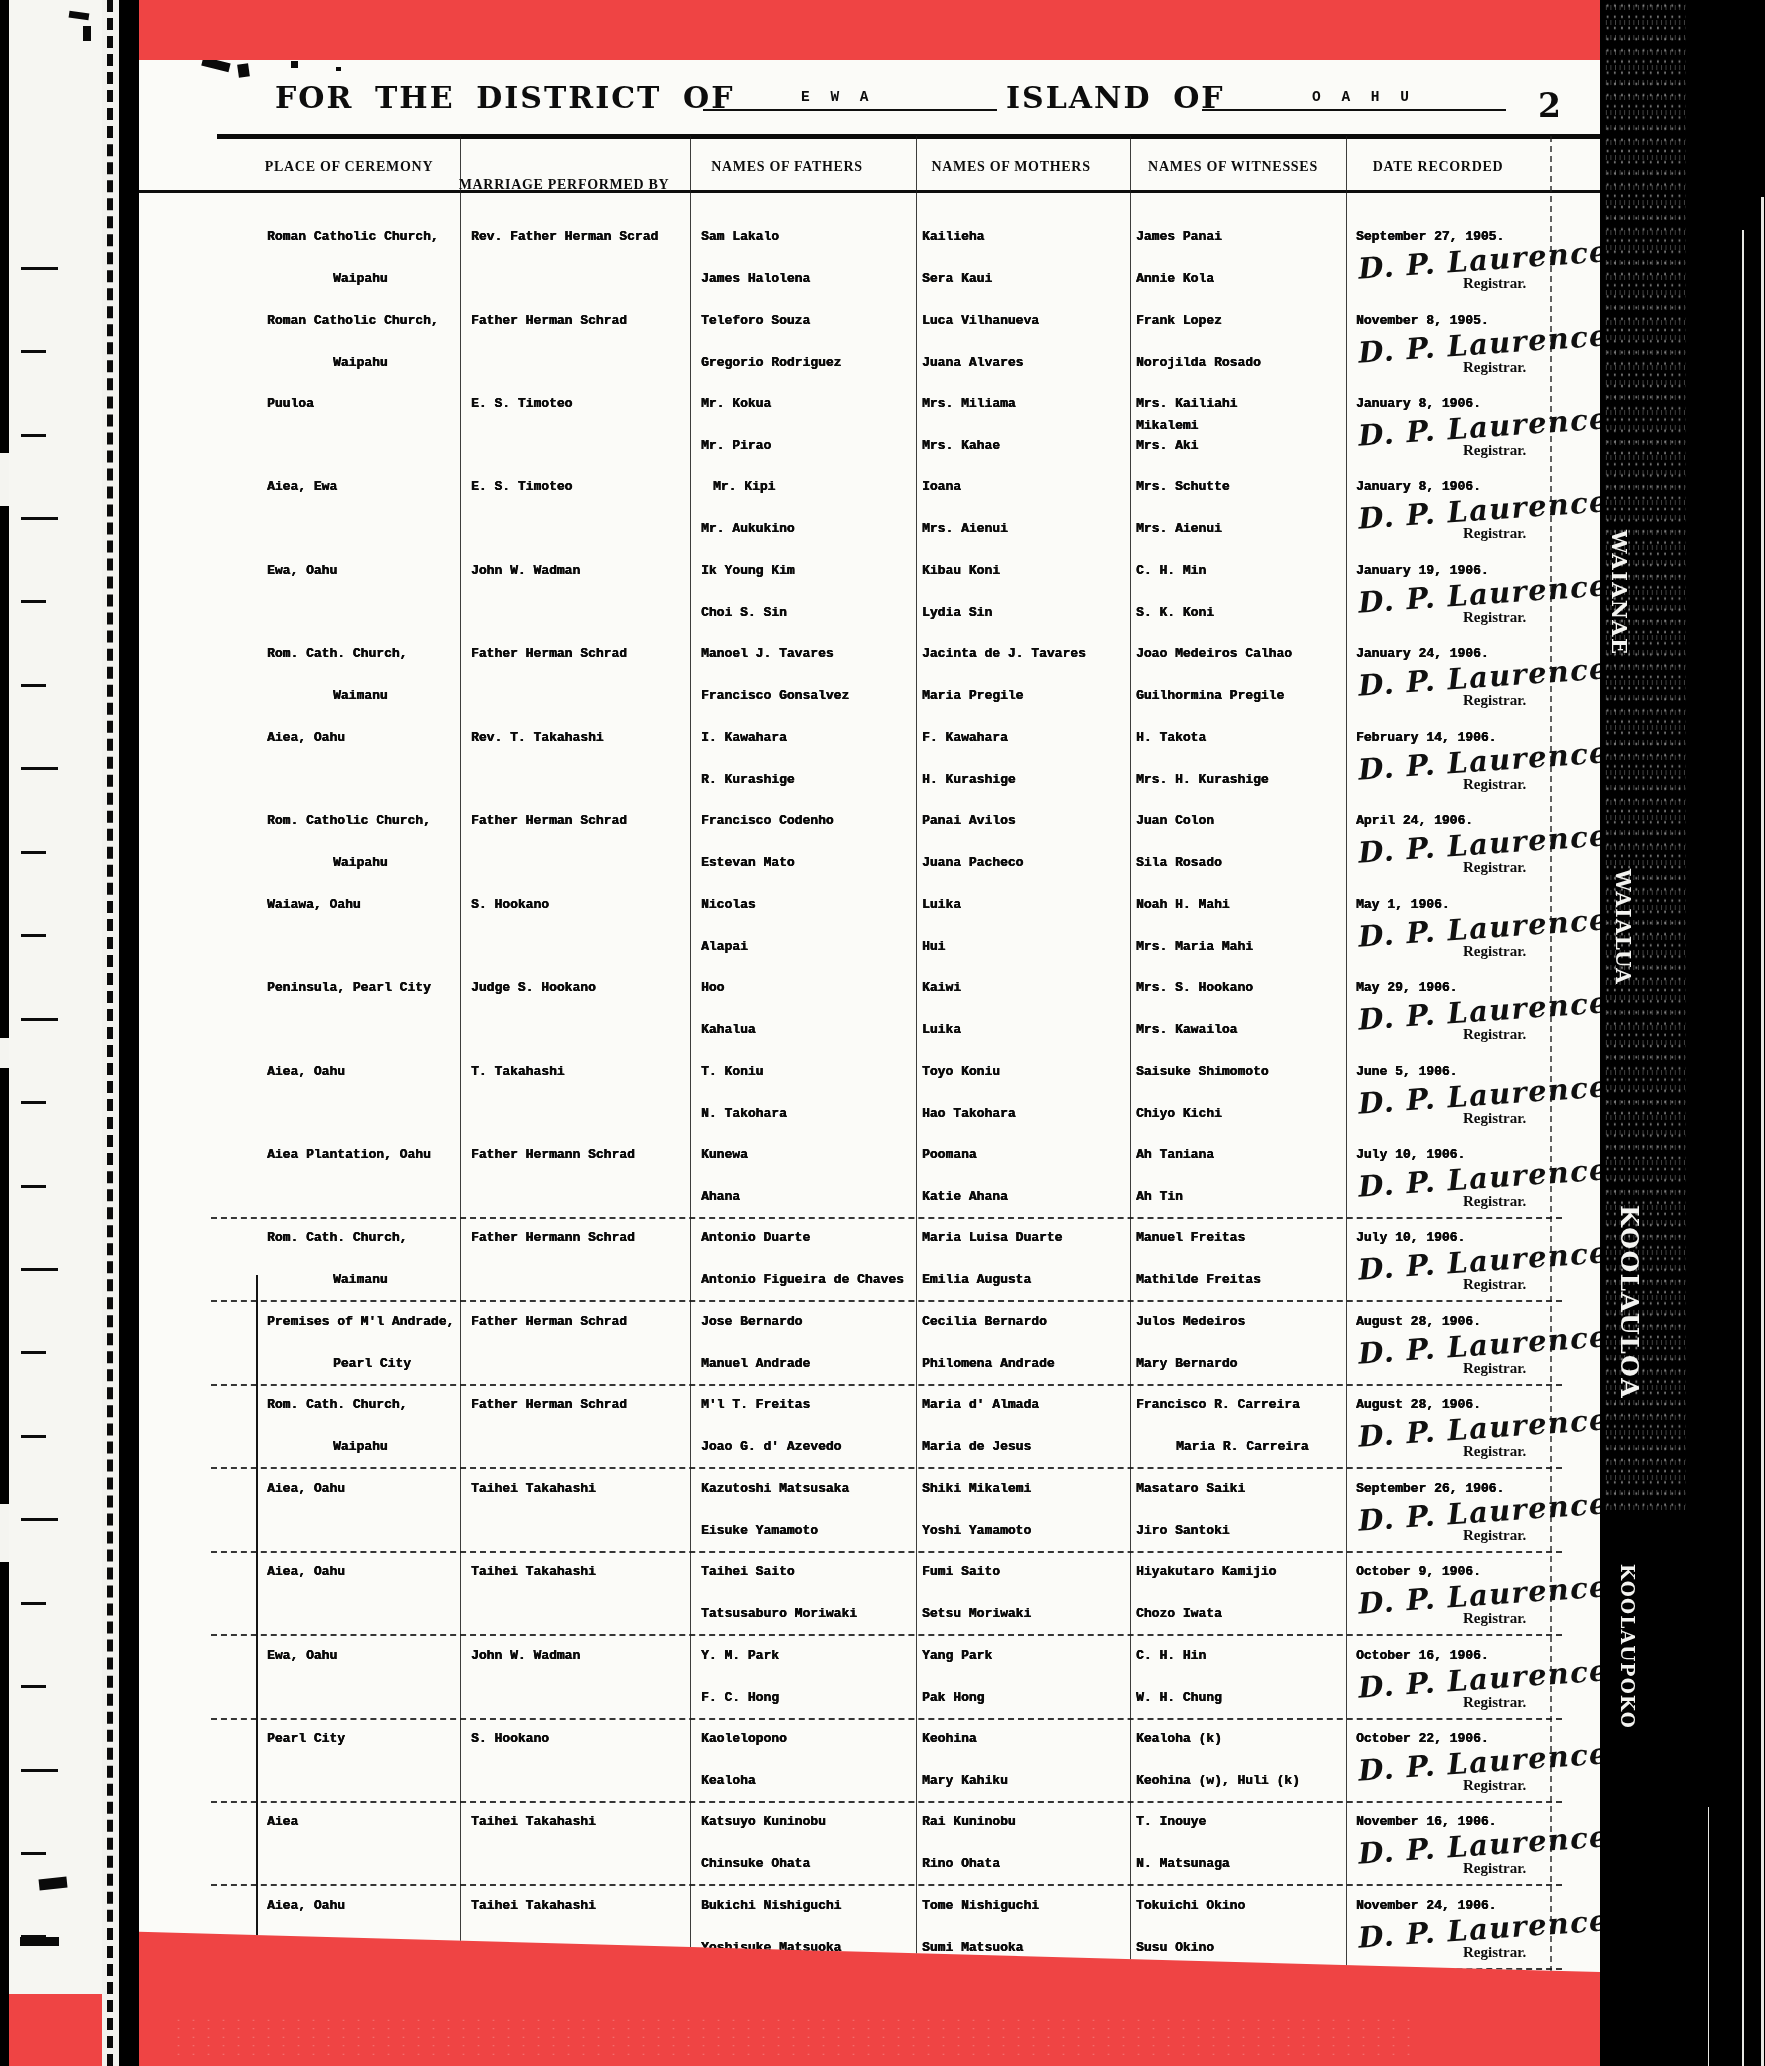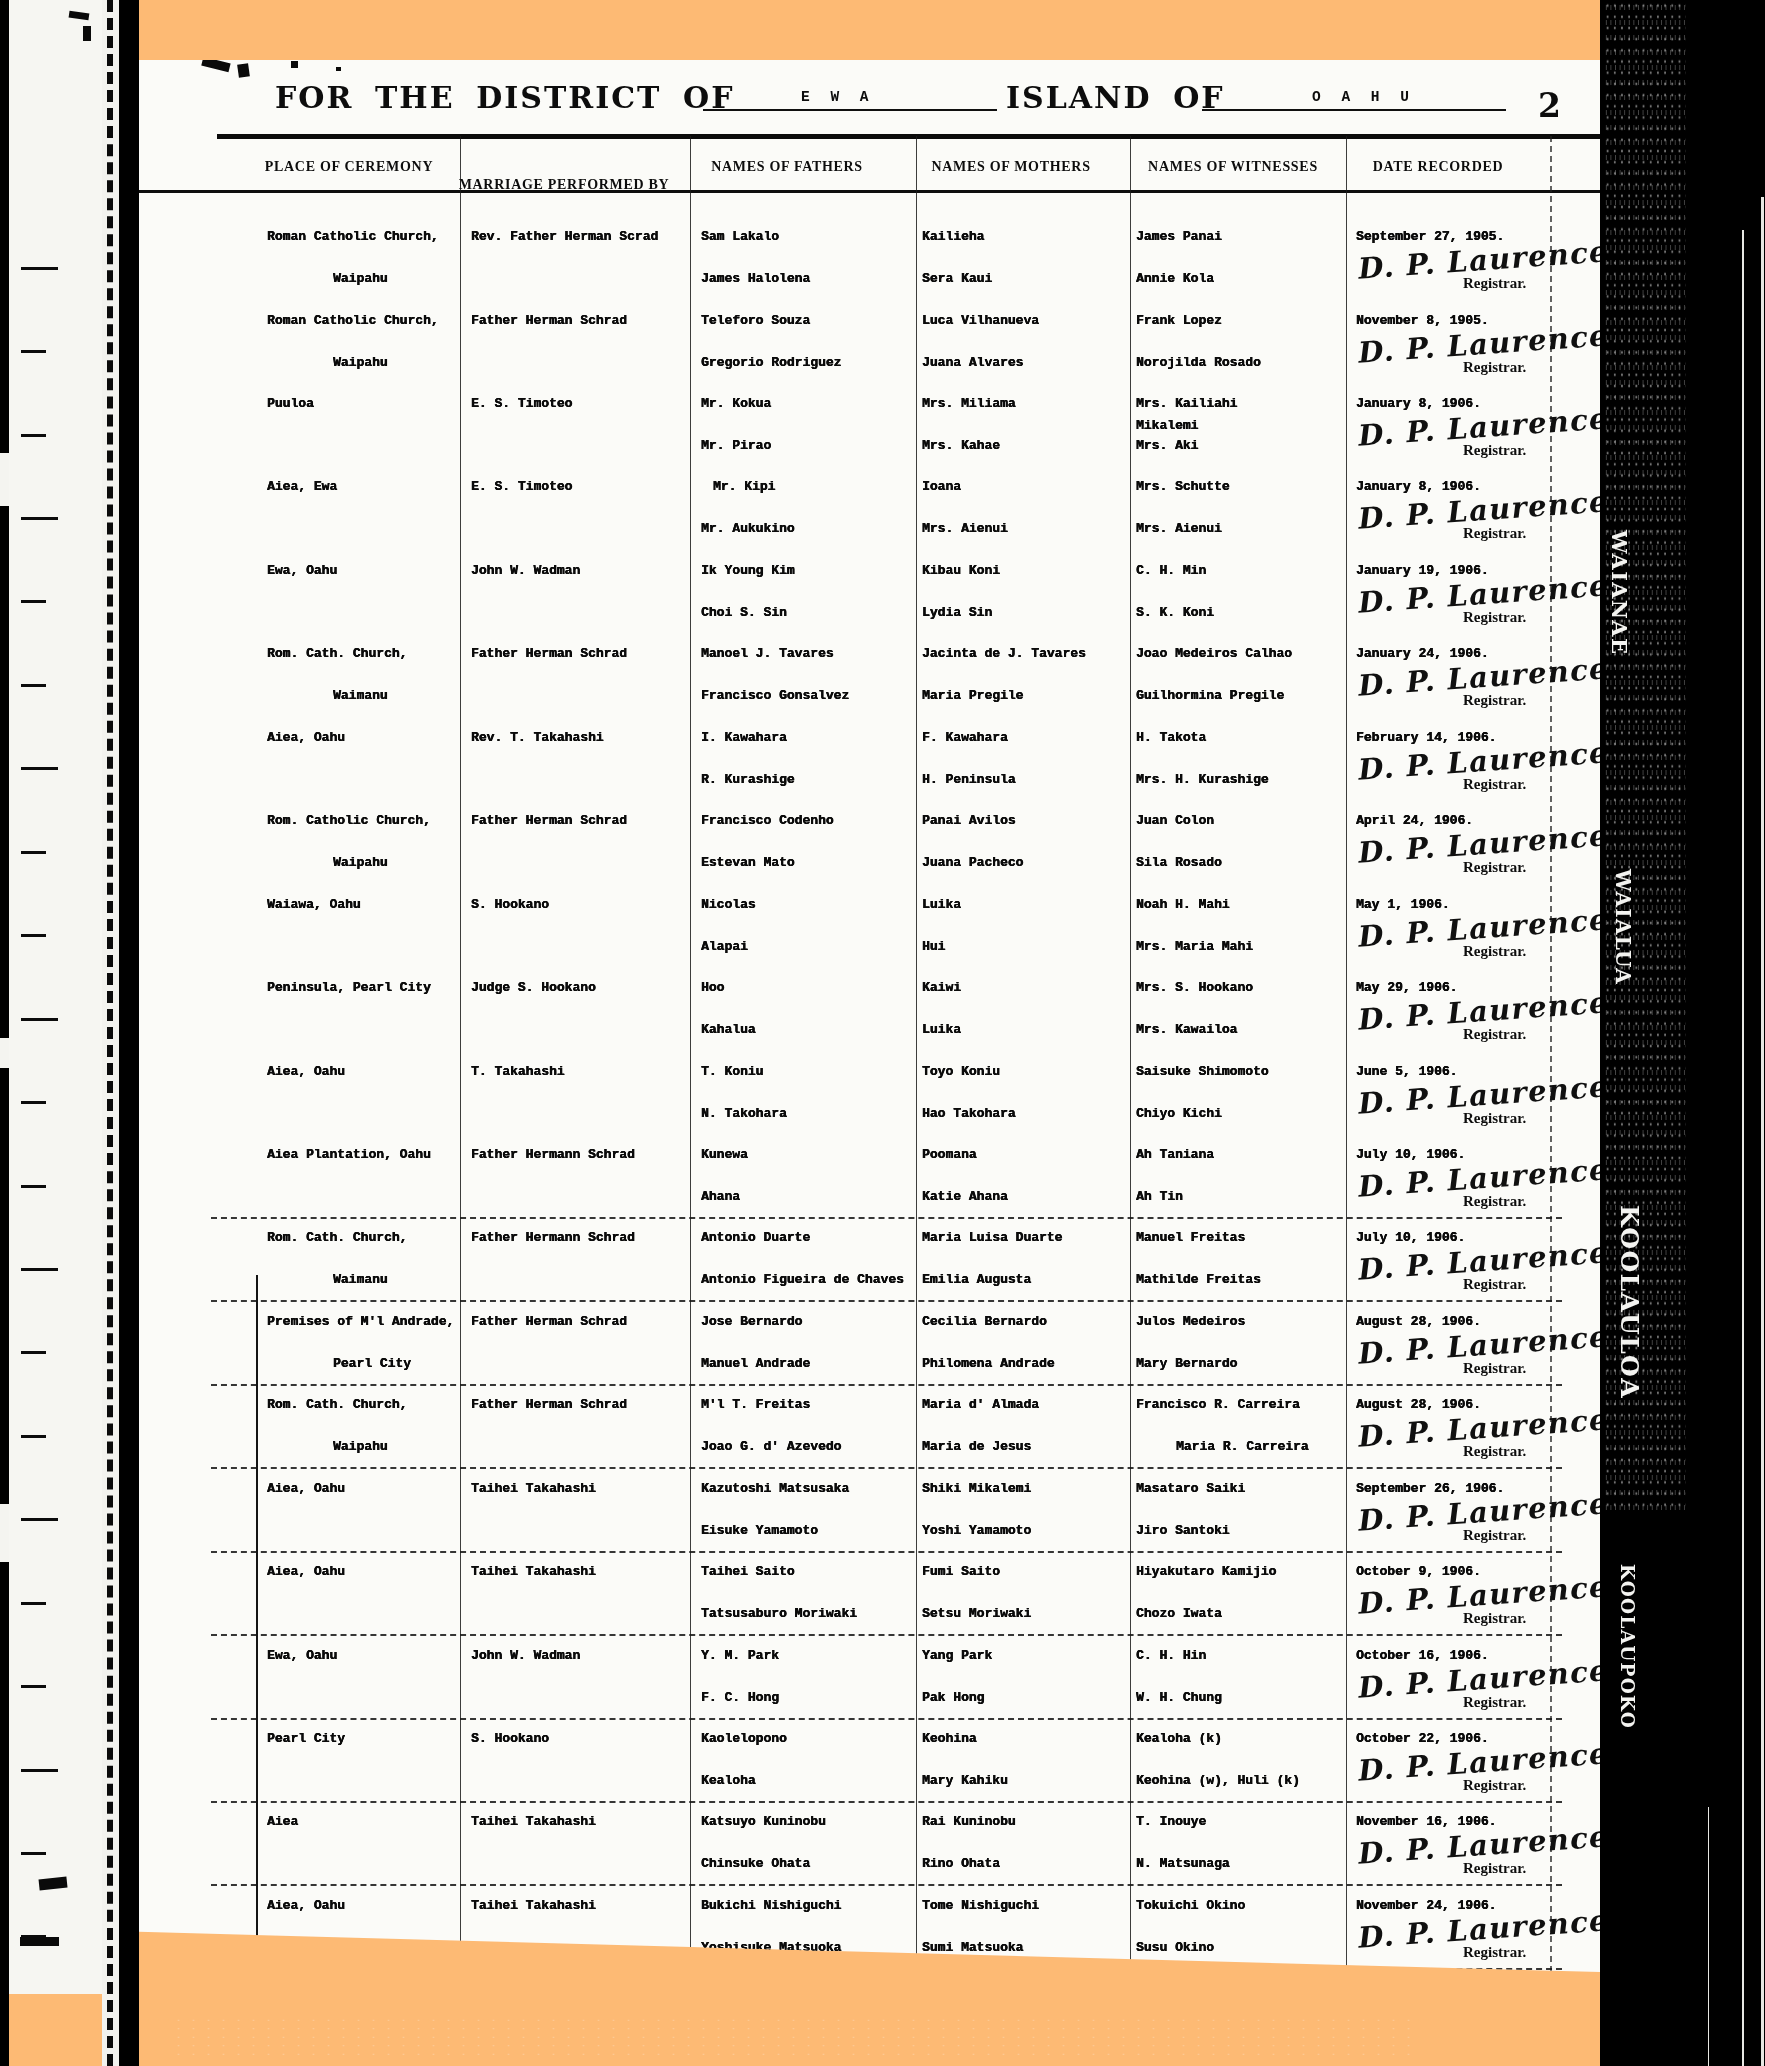--- a/index.html
+++ b/index.html
@@ -1,16 +1,16 @@
 <!DOCTYPE html>
 <html style="font-size:10.5px"><head>
 <meta charset="utf-8">
 <style>
   html,body{margin:0;padding:0;background:#000;}
-  .canvas{position:relative;width:1765px;height:2066px;background:#fdba74;overflow:hidden;
+  .canvas{position:relative;width:1765px;height:2066px;background:#ef4444;overflow:hidden;
           font-family:"Liberation Sans",sans-serif;}
 
   
   .edge-bar{position:absolute;left:0;top:0;width:9.2px;height:2066px;background:#000;}
   .edge-notch{position:absolute;left:0;width:9.2px;background:#f4f4f0;}
   .gutter{position:absolute;left:9.2px;top:0;width:93px;height:1994px;background:#f6f6f2;}
   .band-white{position:absolute;left:102px;top:0;width:17px;height:2066px;background:#f2f2ee;}
   .band-white .scratch{position:absolute;left:5.3px;top:0;height:100%;border-left:6.6px dashed #0a0a0a;}
   .band-black{position:absolute;left:119px;top:0;width:20.4px;height:2066px;background:#000;}
   .tick{position:absolute;left:12px;height:3.3px;background:#0c0c0c;}
@@ -234,21 +234,21 @@
           <span class="cell" style="left: 1217px; top: 0px;">January 24, 1906.</span>
           <span class="sig">D. P. Laurence</span>
           <span class="reg">Registrar.</span>
         </div>
         <div class="record" style="top: 669px;">
           <span class="cell" style="left: 128px; top: 0px;">Aiea, Oahu</span>
           <span class="cell" style="left: 332px; top: 0px;">Rev. T. Takahashi</span>
           <span class="cell" style="left: 562px; top: 0px;">I. Kawahara</span>
           <span class="cell" style="left: 562px; top: 42px;">R. Kurashige</span>
           <span class="cell" style="left: 783px; top: 0px;">F. Kawahara</span>
-          <span class="cell" style="left: 783px; top: 42px;">H. Peninsula</span>
+          <span class="cell" style="left: 783px; top: 42px;">H. Kurashige</span>
           <span class="cell" style="left: 997px; top: 0px;">H. Takota</span>
           <span class="cell" style="left: 997px; top: 42px;">Mrs. H. Kurashige</span>
           <span class="cell" style="left: 1217px; top: 0px;">February 14, 1906.</span>
           <span class="sig">D. P. Laurence</span>
           <span class="reg">Registrar.</span>
         </div>
         <div class="record" style="top: 752px;">
           <span class="cell" style="left: 128px; top: 0px;">Rom. Catholic Church,</span>
           <span class="cell" style="left: 194px; top: 42px;">Waipahu</span>
           <span class="cell" style="left: 332px; top: 0px;">Father Herman Schrad</span>

